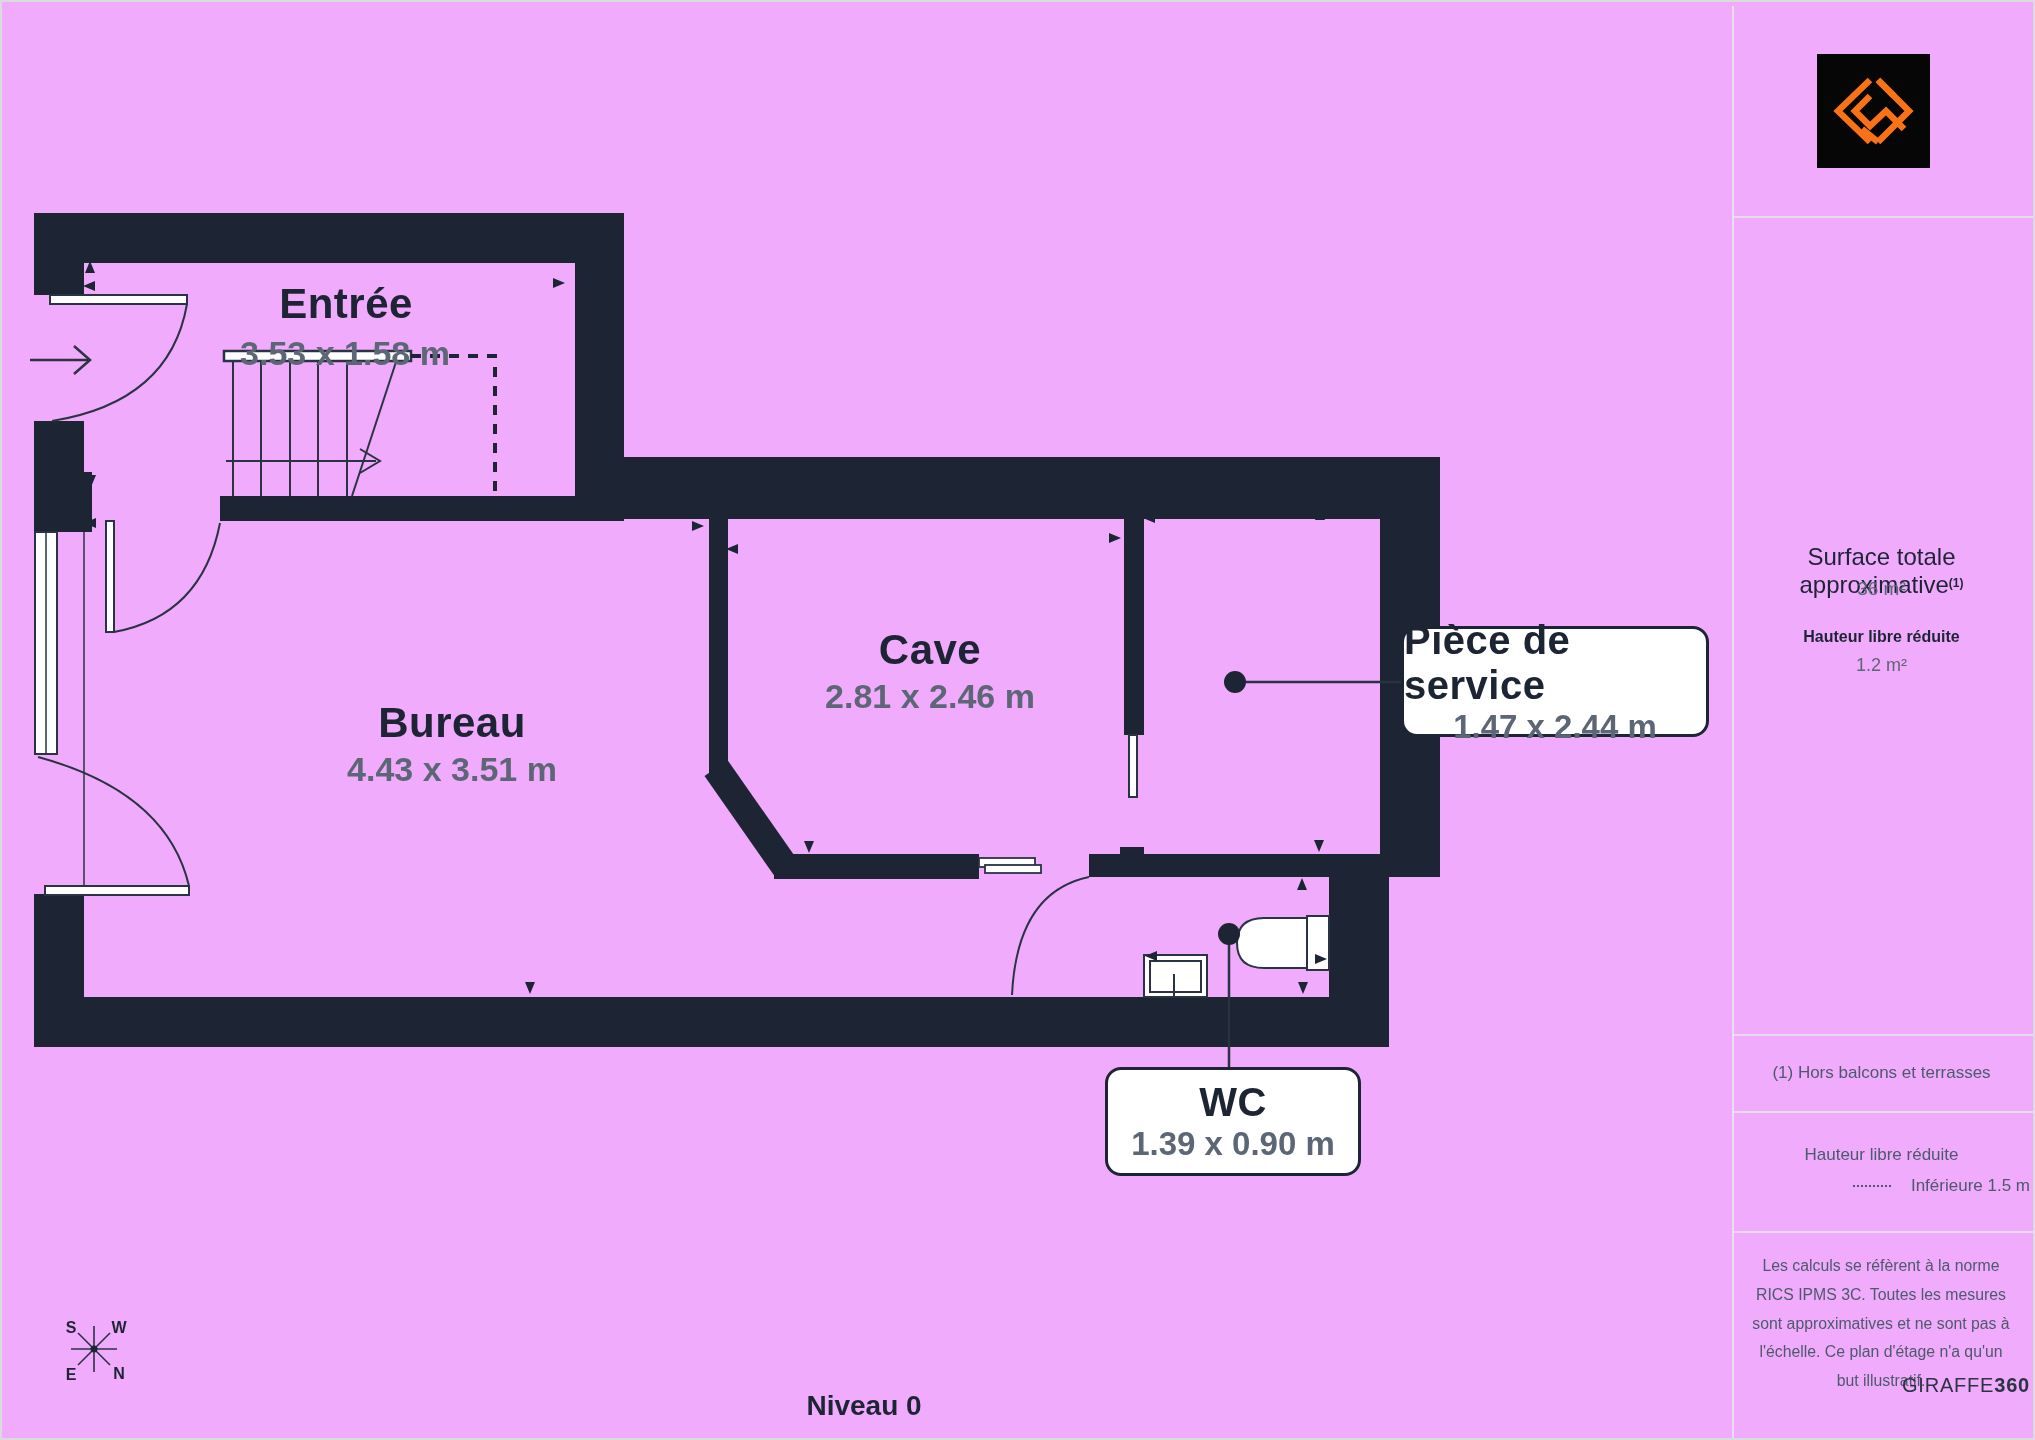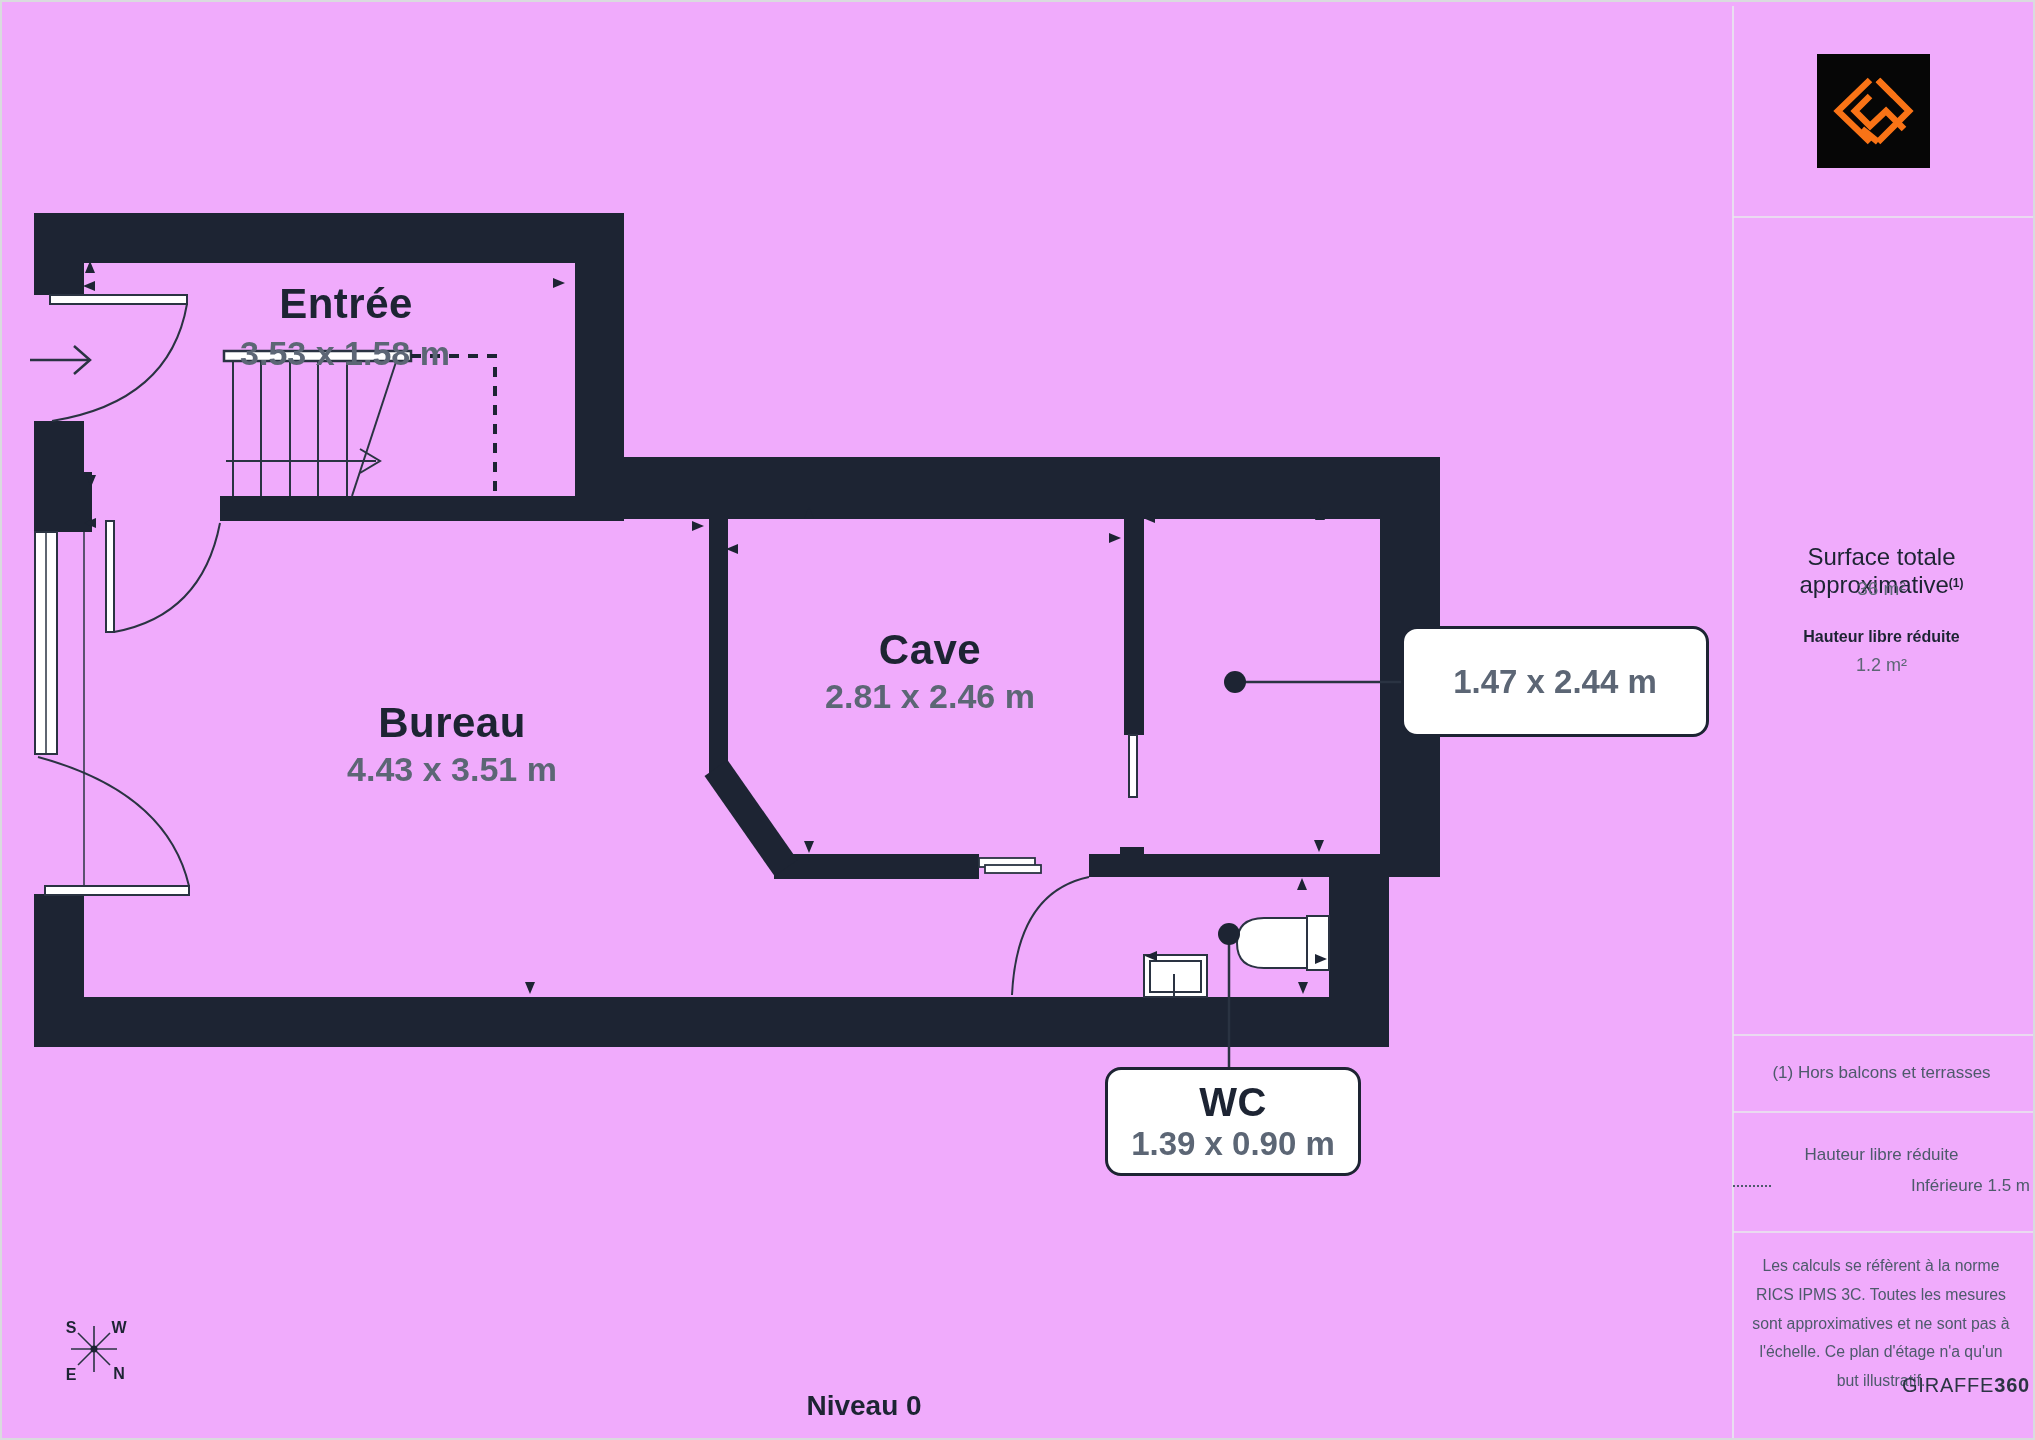--- a/index.html
+++ b/index.html
@@ -14,21 +14,21 @@
            display:flex;flex-direction:column;align-items:center;justify-content:center;z-index:5;}
   .callout .room-title{font-size:40px;}
   .callout .room-dims{font-size:33px;}
   .level-label{font-weight:bold;font-size:28px;color:#1d2433;}
   .sb{color:#1d2433;text-align:center;}
   .sb-title{font-weight:normal;font-size:24px;}
   .sb-sup{font-size:12px;font-weight:bold;}
   .sb-value{font-size:19px;color:#5c6675;}
   .sb-sub{font-weight:bold;font-size:16px;}
   .sb-gray{font-size:17px;color:#4d5a6b;}
-  .legend-row{display:flex;align-items:center;justify-content:space-between;gap:20px;}
+  .legend-row{display:flex;align-items:center;justify-content:flex-end;gap:20px;}
   .dotline{display:inline-block;width:38px;height:0;border-top:2.5px dotted #4d5a6b;}
   .disclaimer{font-size:15.8px;color:#4d5a6b;line-height:1.82;text-align:center;}
   .brand{font-size:20px;color:#2b3443;letter-spacing:0.8px;}
   .brand b{font-weight:bold;}
   .compass-letter{font-weight:bold;font-size:16px;color:#1d2433;}
 </style>
 </head>
 <body>
 
 <div id="page">
@@ -192,20 +192,21 @@
     <span class="room-title">Bureau</span>
   </div>
   <div class="abs center room-dims" style="left:450px;top:767px;">4.43 x 3.51 m</div>
 
   <div class="abs center" style="left:928px;top:648px;">
     <span class="room-title">Cave</span>
   </div>
   <div class="abs center room-dims" style="left:928px;top:694px;">2.81 x 2.46 m</div>
 
   <div class="callout" style="left:1399px;top:624px;width:302px;height:105px;">
+    <span class="room-title">Pièce de service</span>
     <span class="room-dims">1.47 x 2.44 m</span>
   </div>
 
   <div class="callout" style="left:1103px;top:1065px;width:250px;height:103px;">
     <span class="room-title">WC</span>
     <span class="room-dims">1.39 x 0.90 m</span>
   </div>
 
   <div class="abs center compass-letter" style="left:69px;top:1326px;">S</div>
   <div class="abs center compass-letter" style="left:117px;top:1326px;">W</div>

